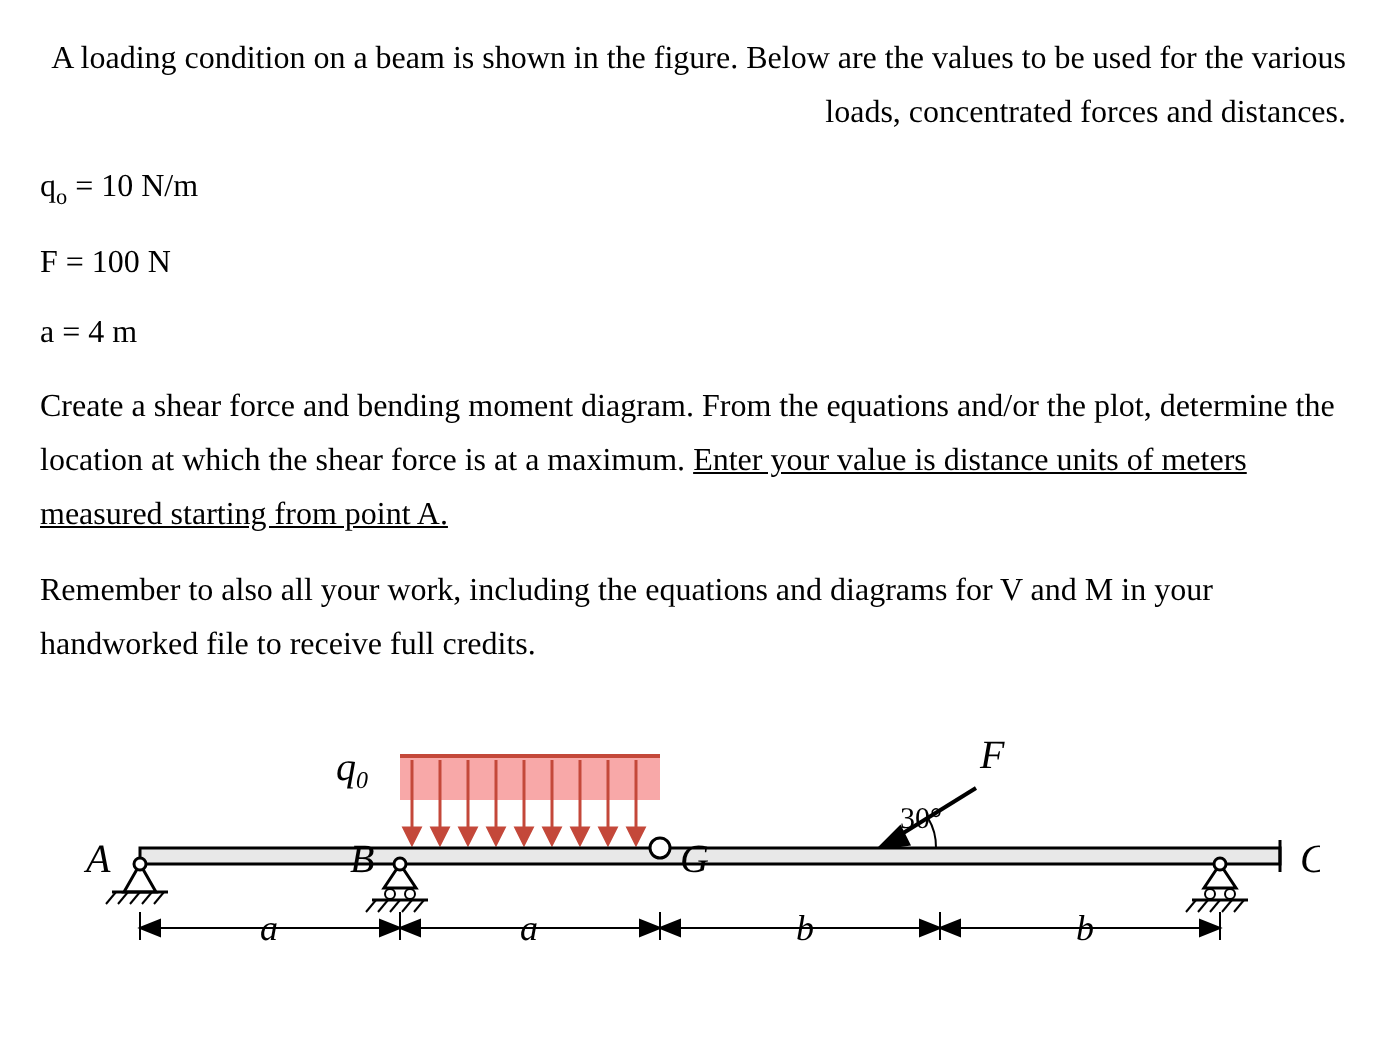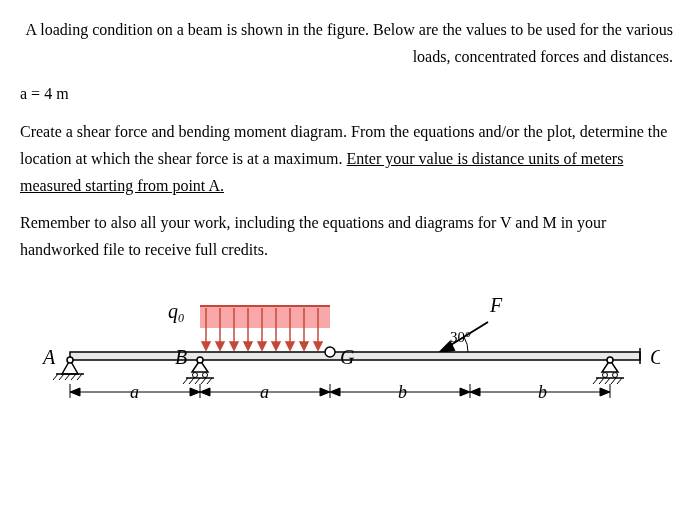--- a/index.html
+++ b/index.html
@@ -25,20 +25,24 @@
       display: flex;
     }
     svg { display: block; }
   </style>
 </head>
 <body>
 
 <div class="intro">A loading condition on a beam is shown in the figure. Below are the values to be used for the various loads, concentrated forces and distances.</div>
 
 <div class="params">
+  <div>
+    <span>q</span><span class="sub">o</span><span> = 10 N/m</span>
+  </div>
+  <div>F = 100 N</div>
   <div>a = 4 m</div>
 </div>
 
 <div class="instruction">
   <span>Create a shear force and bending moment diagram. From the equations and/or the plot, determine the location at which the shear force is at a maximum. </span><span class="underline">Enter your value is distance units of meters measured starting from point A.</span>
 </div>
 
 <div class="reminder">Remember to also all your work, including the equations and diagrams for V and M in your handworked file to receive full credits.</div>
 
 <div class="diagram-wrap">

